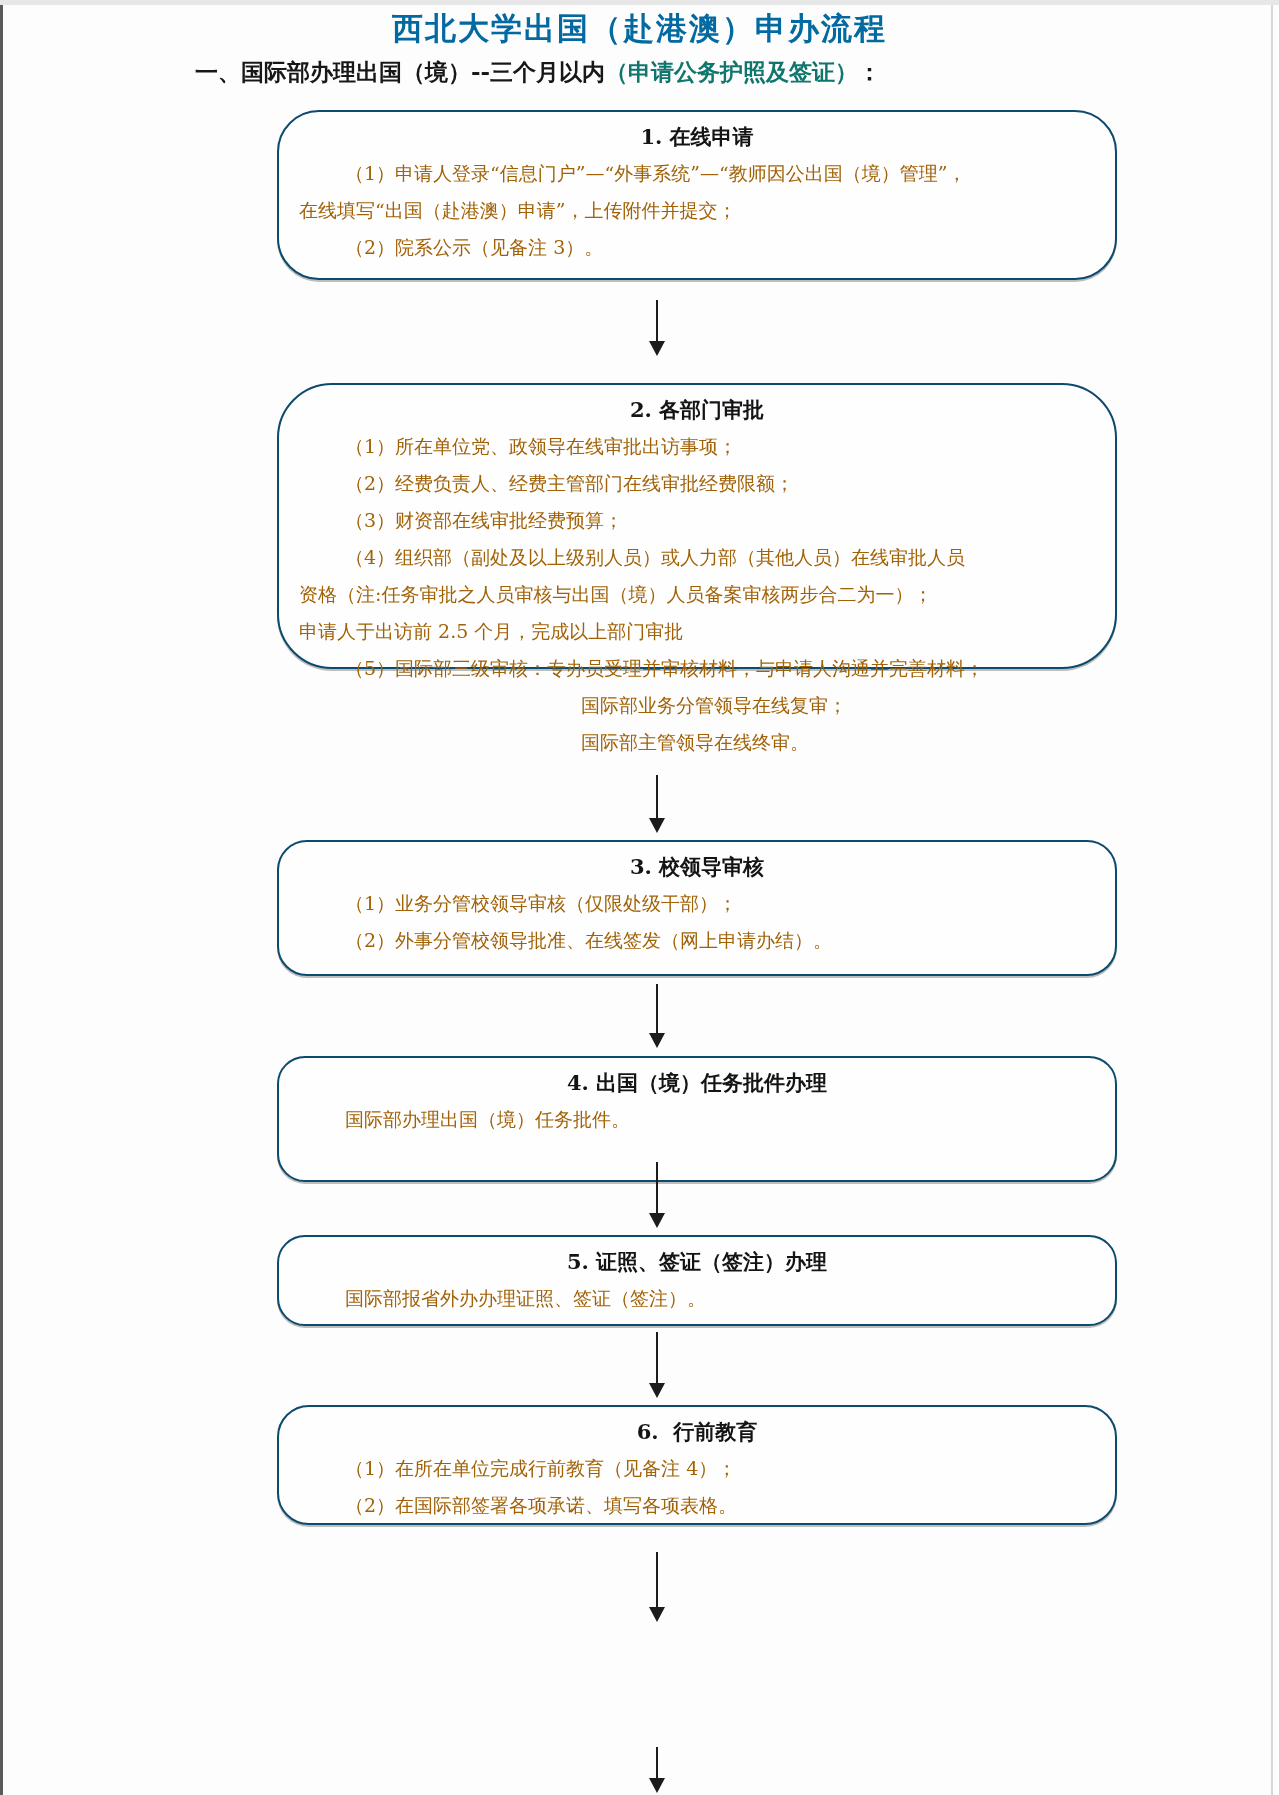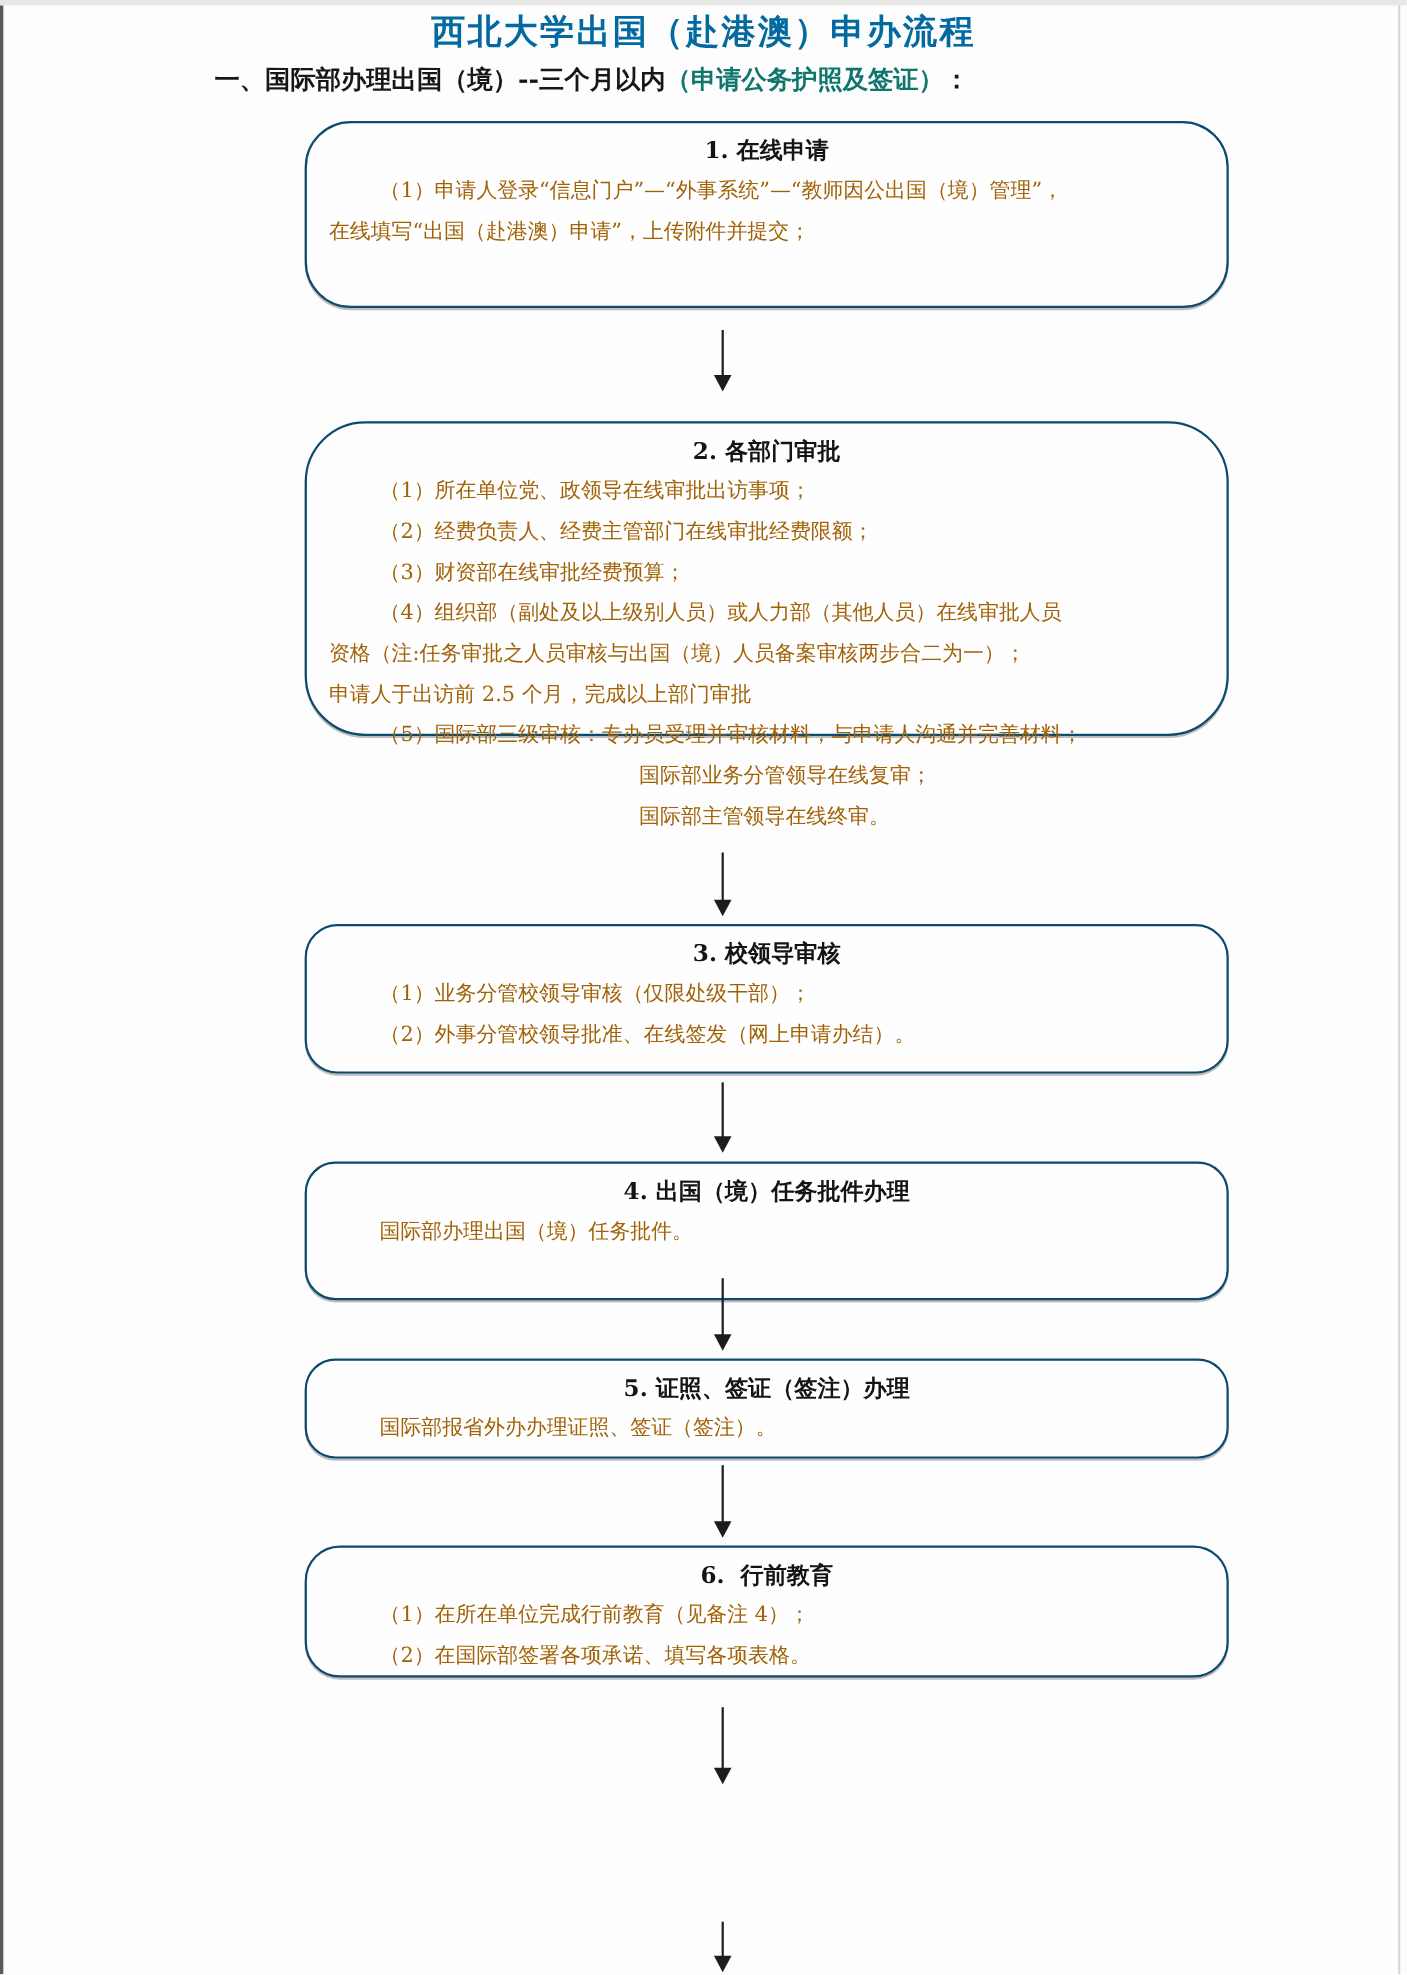--- a/index.html
+++ b/index.html
@@ -89,20 +89,21 @@
 <div class="page">
   <div class="doc-title">西北大学出国（赴港澳）申办流程</div>
 
   <div class="section-heading"><span>一、国际部办理出国（境）--三个月以内</span><span class="red">（申请公务护照及签证）</span><span>：</span></div>
 
   <div class="flow">
       <div class="flow-box" style="top: 110px; height: 170px; border-radius: 42px;">
         <div class="box-title">1. 在线申请</div>
         <div class="box-line ln-item">（1）申请人登录“信息门户”—“外事系统”—“教师因公出国（境）管理”，</div>
         <div class="box-line ln-flush">在线填写“出国（赴港澳）申请”，上传附件并提交；</div>
+        <div class="box-line ln-item">（2）院系公示（见备注 3）。</div>
       </div>
       <div class="flow-box" style="top: 383px; height: 286px; border-radius: 55px;">
         <div class="box-title">2. 各部门审批</div>
         <div class="box-line ln-item">（1）所在单位党、政领导在线审批出访事项；</div>
         <div class="box-line ln-item">（2）经费负责人、经费主管部门在线审批经费限额；</div>
         <div class="box-line ln-item">（3）财资部在线审批经费预算；</div>
         <div class="box-line ln-item">（4）组织部（副处及以上级别人员）或人力部（其他人员）在线审批人员</div>
         <div class="box-line ln-flush">资格（注:任务审批之人员审核与出国（境）人员备案审核两步合二为一）；</div>
         <div class="box-line ln-flush">申请人于出访前 2.5 个月，完成以上部门审批</div>
         <div class="box-line ln-item">（5）国际部三级审核：专办员受理并审核材料，与申请人沟通并完善材料；</div>

